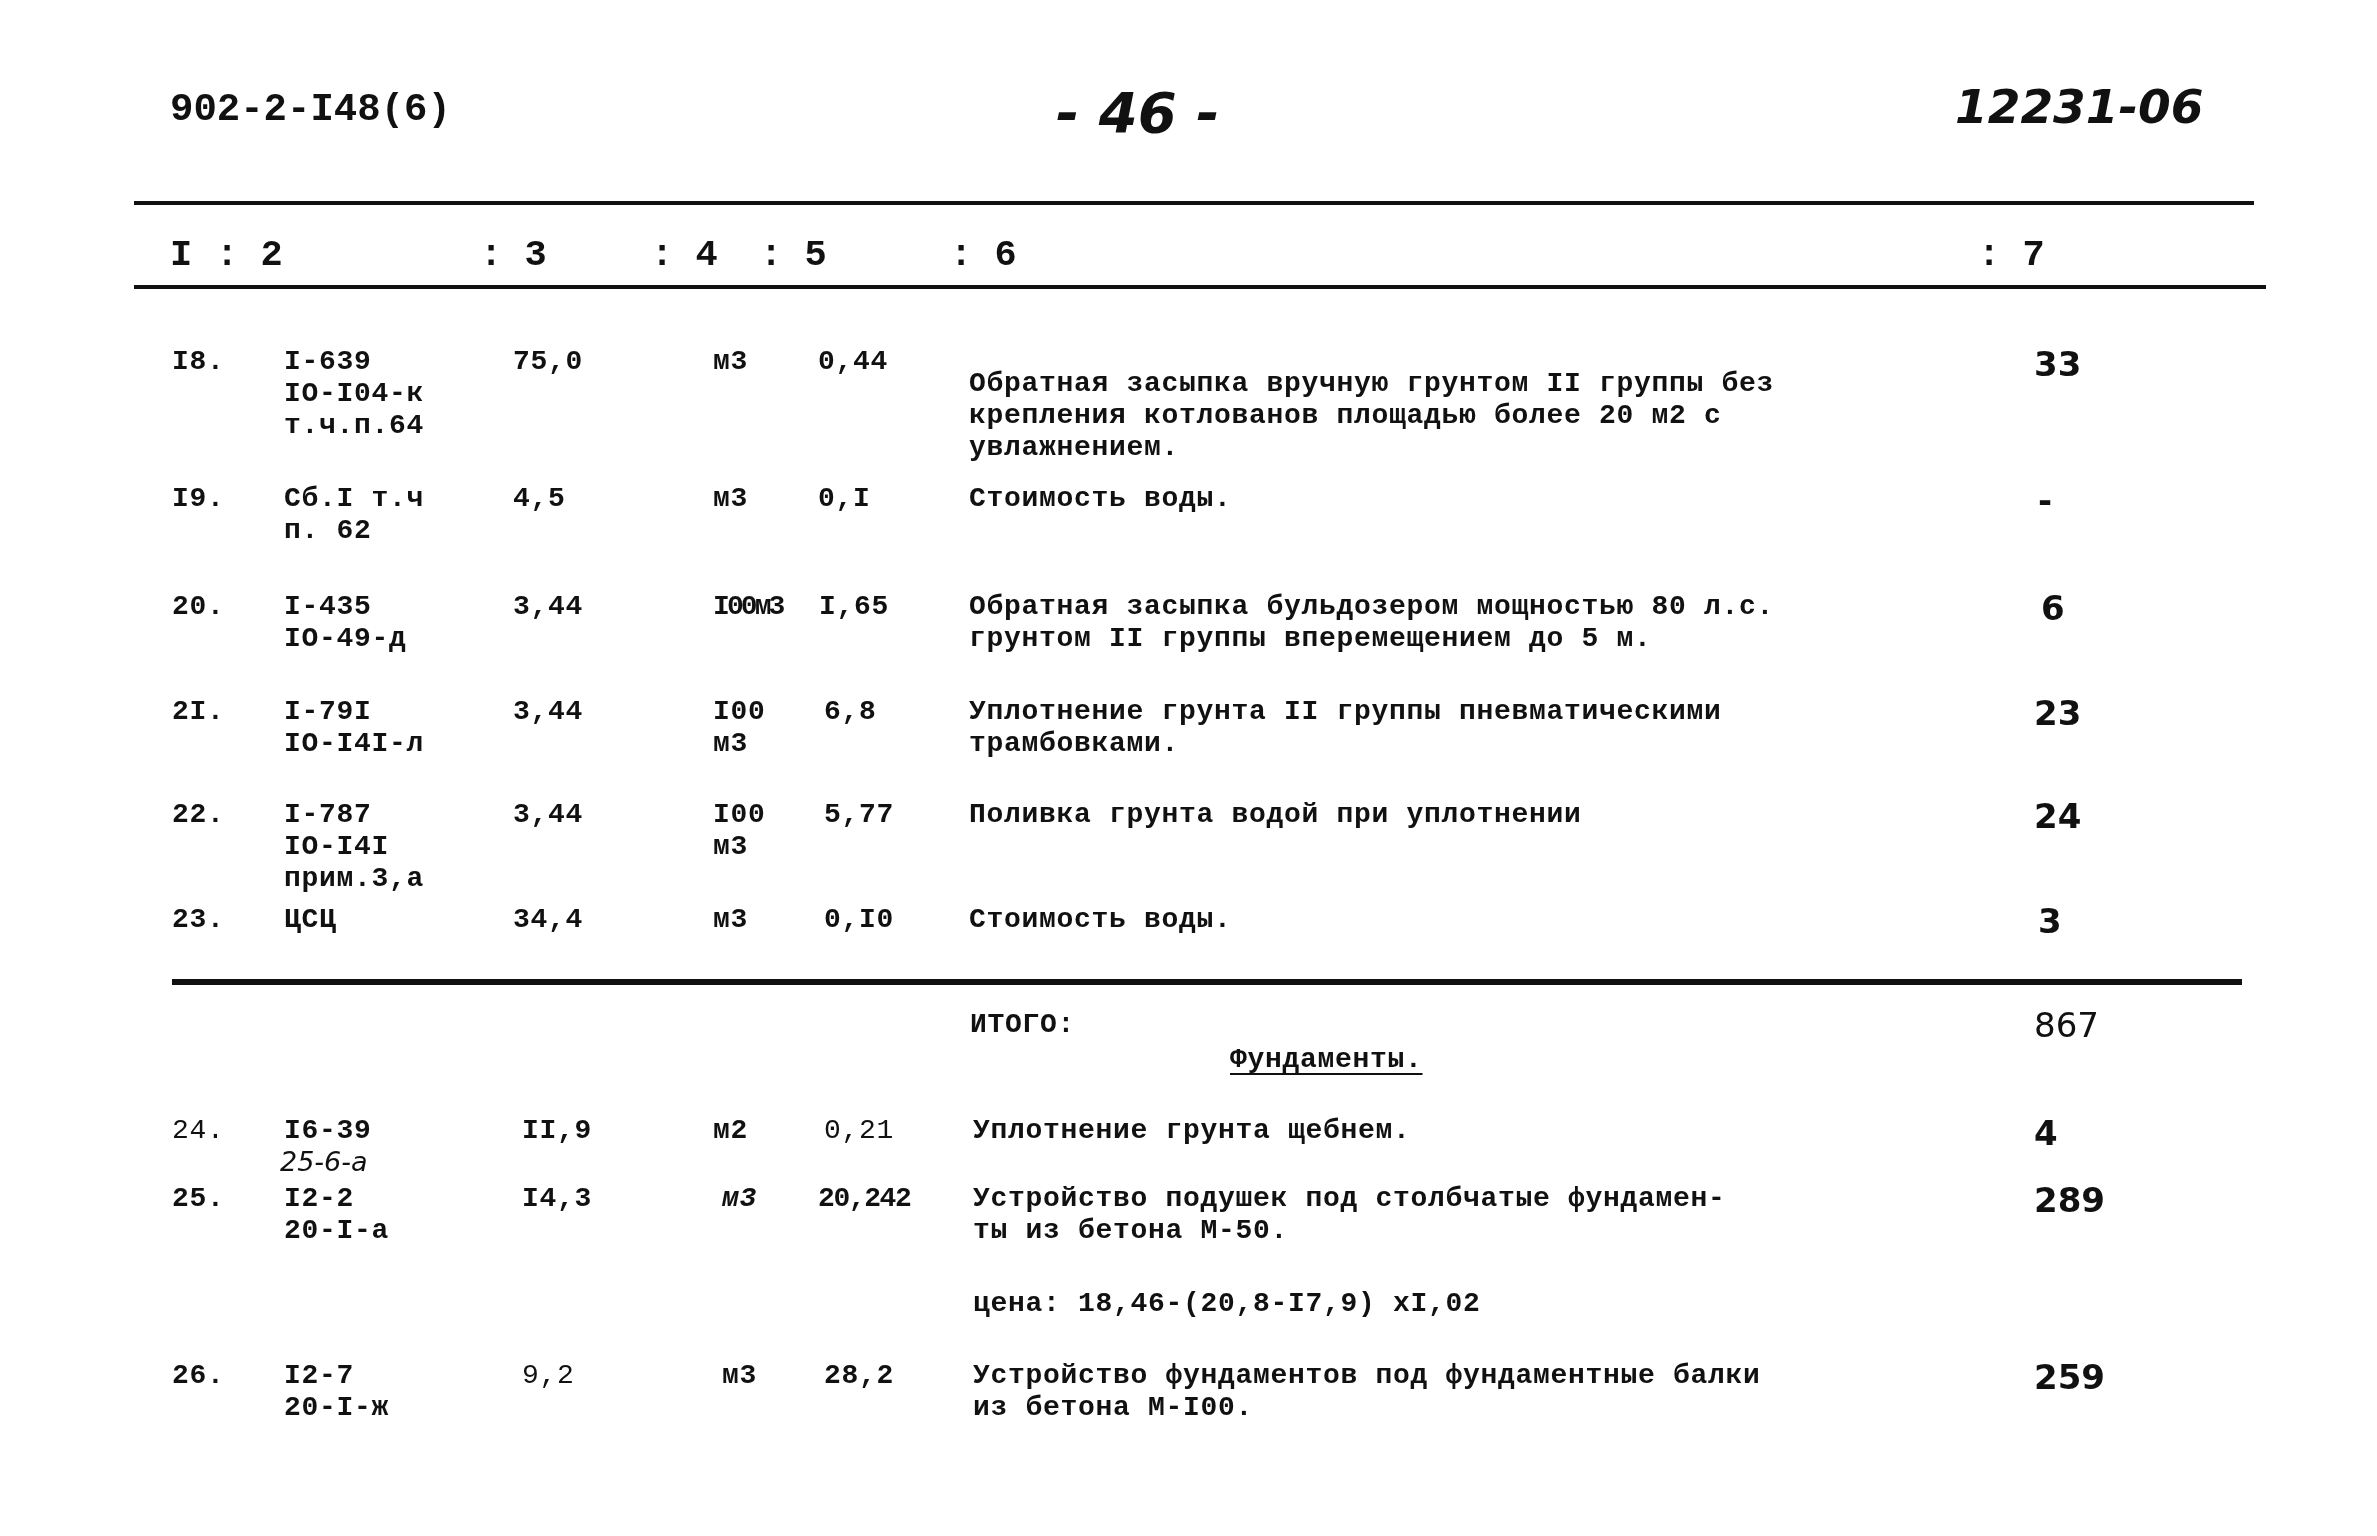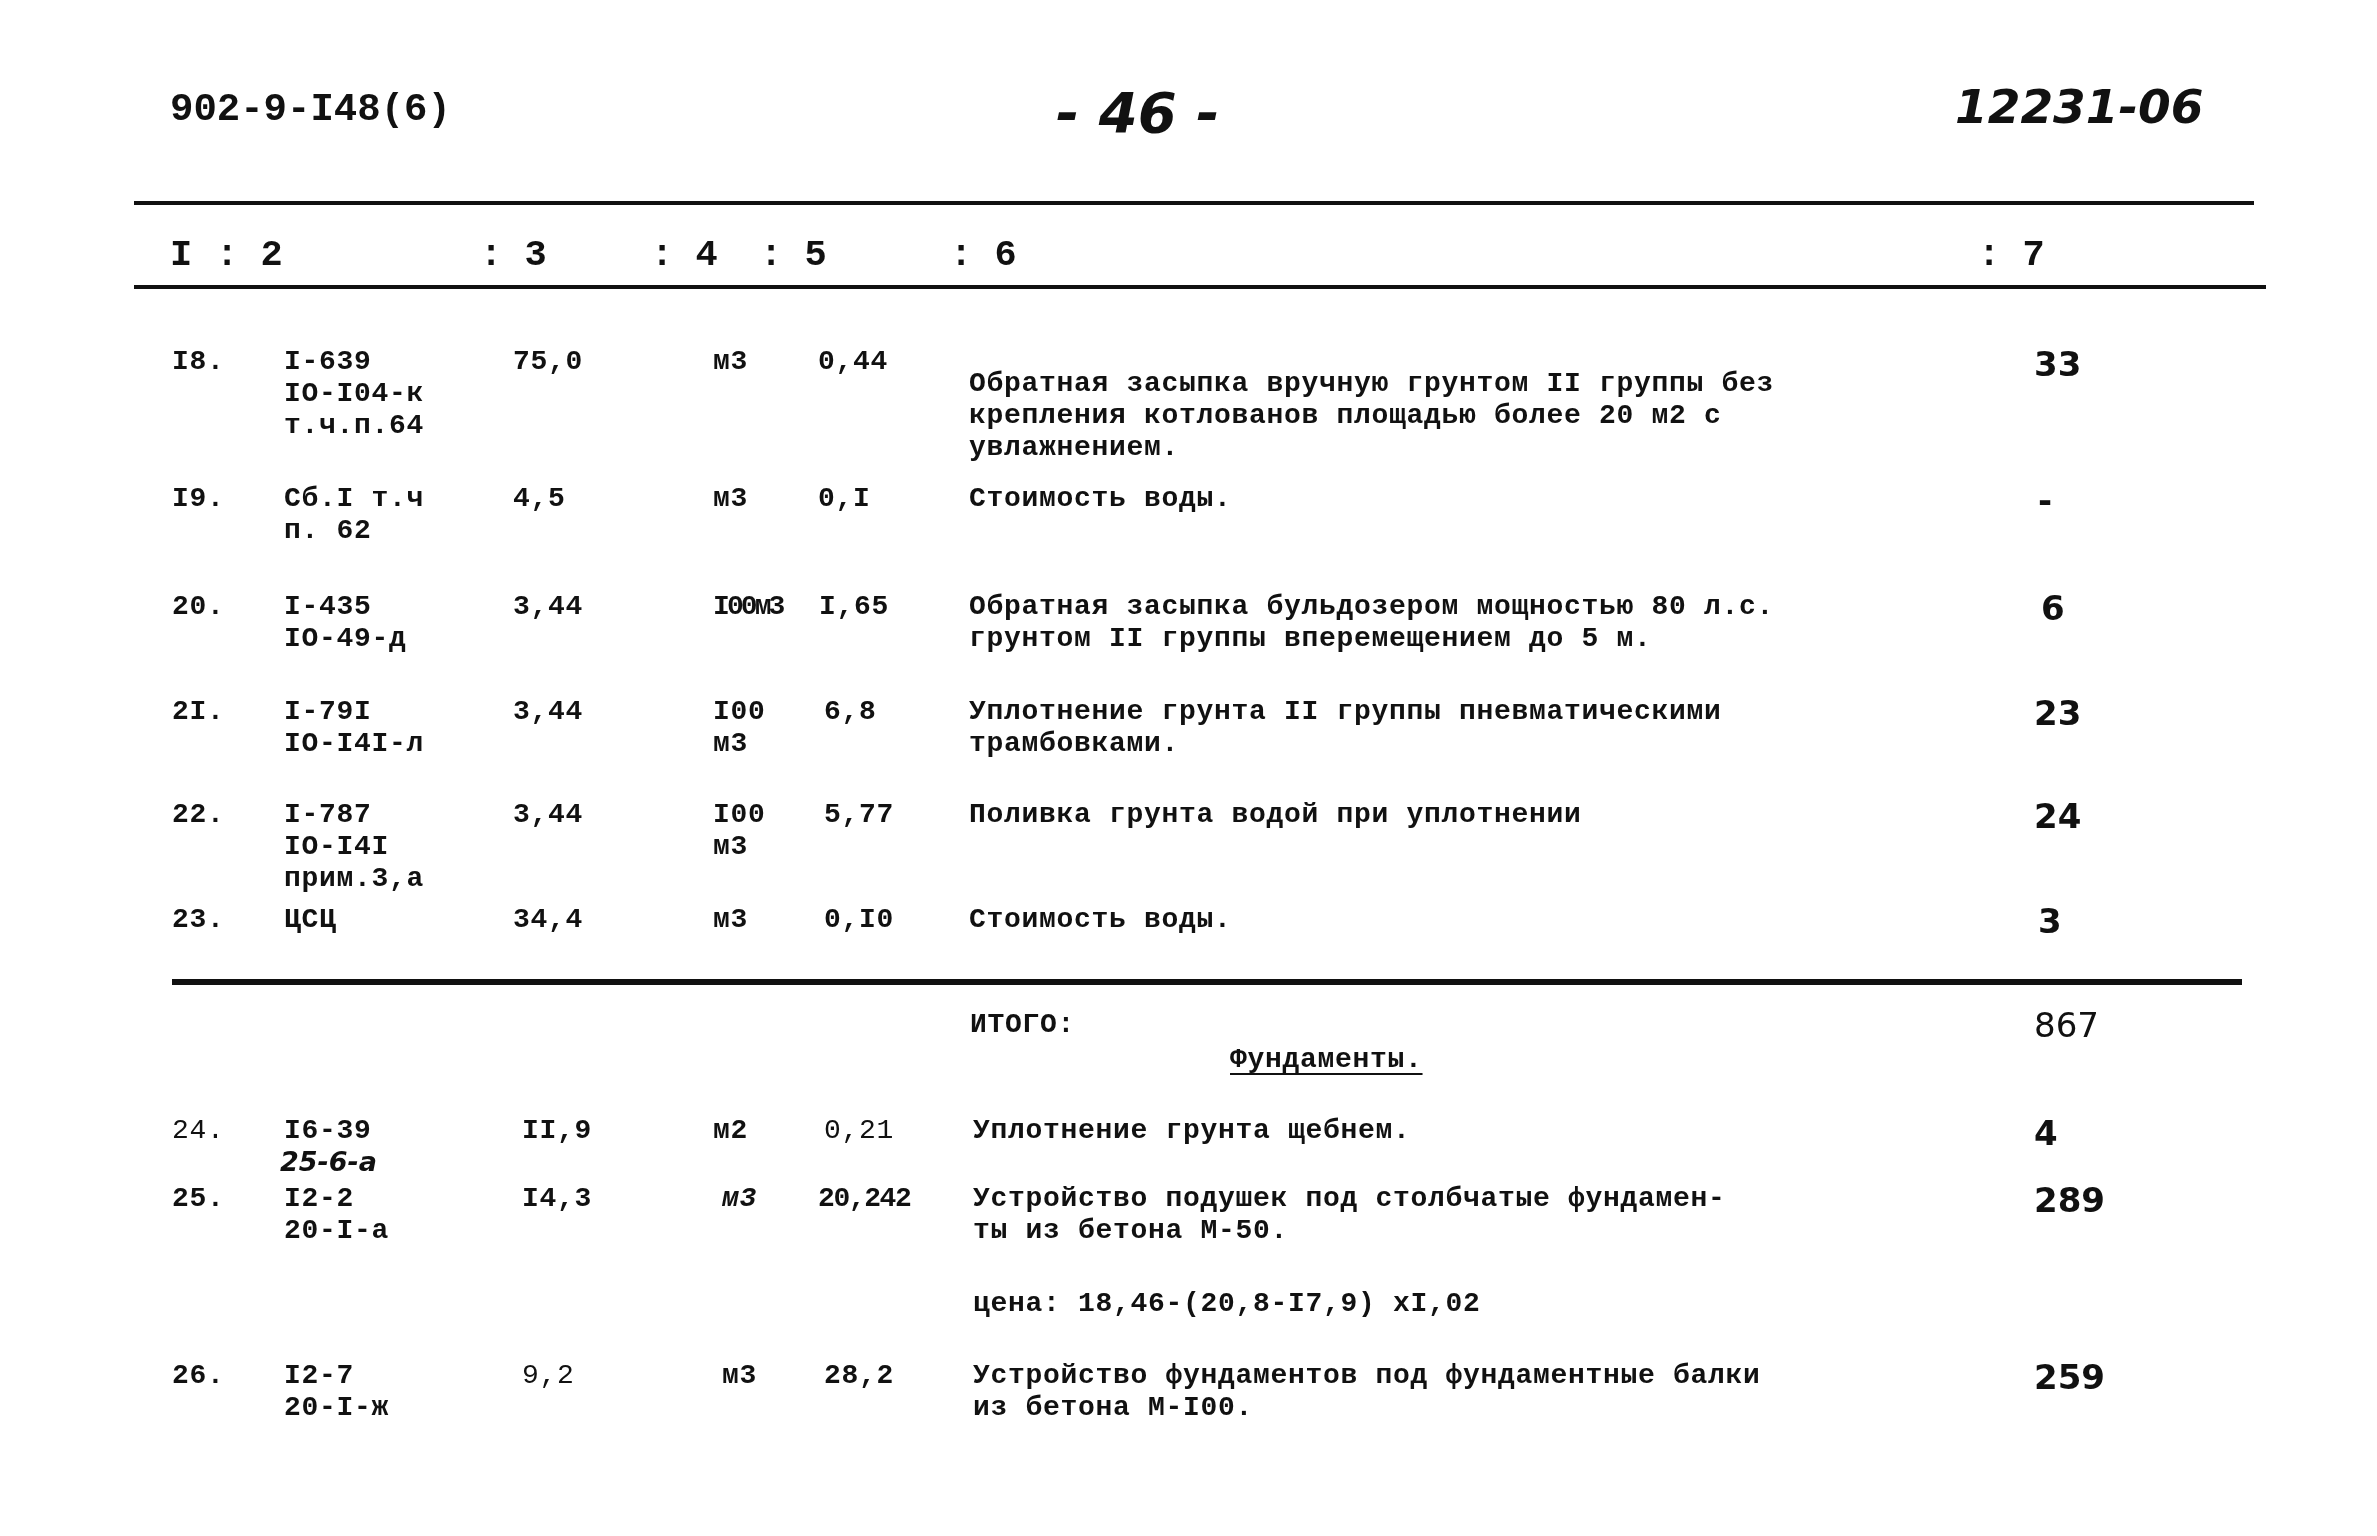--- a/index.html
+++ b/index.html
@@ -3,28 +3,28 @@
 <meta charset="utf-8">
 <style>
   html, body { margin:0; padding:0; background:#ffffff; }
   body { width:2377px; height:1537px; position:relative; overflow:hidden;
          font-family:"Liberation Mono","DejaVu Sans Mono",monospace; color:#111; }
   .abs { position:absolute; white-space:pre; }
   .hdr { font-size:37px; font-weight:bold; }
   .t { font-size:28px; font-weight:bold; line-height:32px; letter-spacing:0.7px; }
   .hand { font-family:"DejaVu Sans",sans-serif; font-style:italic; font-size:47px; font-weight:bold; }
   .rule { position:absolute; background:#111; }
-  .small { font-size:27px; font-style:italic; font-family:"DejaVu Sans",sans-serif; font-weight:bold; line-height:27px;}
+  .small { font-size:27px; font-style:italic; font-family:"DejaVu Sans",sans-serif; font-weight:normal; line-height:27px;}
   .ul { text-decoration:underline; text-underline-offset:5.7px; }
   .c7 { font-family:"DejaVu Sans",sans-serif; font-size:34px; font-weight:bold; }
 </style>
 </head>
 <body>
 
-<div class="abs hdr" style="left:170px;top:88px;font-size:39px;">902-9-I48(6)</div>
+<div class="abs hdr" style="left:170px;top:88px;font-size:39px;">902-2-I48(6)</div>
 <div class="abs hand" style="left:1056px;top:80px;font-size:56px;">- 46 -</div>
 <div class="abs hand" style="left:1955px;top:79px;">12231-06</div>
 
 <div class="rule" style="left:134px;top:201px;width:2120px;height:3.6px;"></div>
 <div class="rule" style="left:134px;top:285px;width:2132px;height:4.3px;"></div>
 
 <div>
   <span class="abs hdr" style="left:170px;top:234px;">I</span>
   <span class="abs hdr" style="left:216px;top:234px;">: 2</span>
   <span class="abs hdr" style="left:480px;top:234px;">: 3</span>

